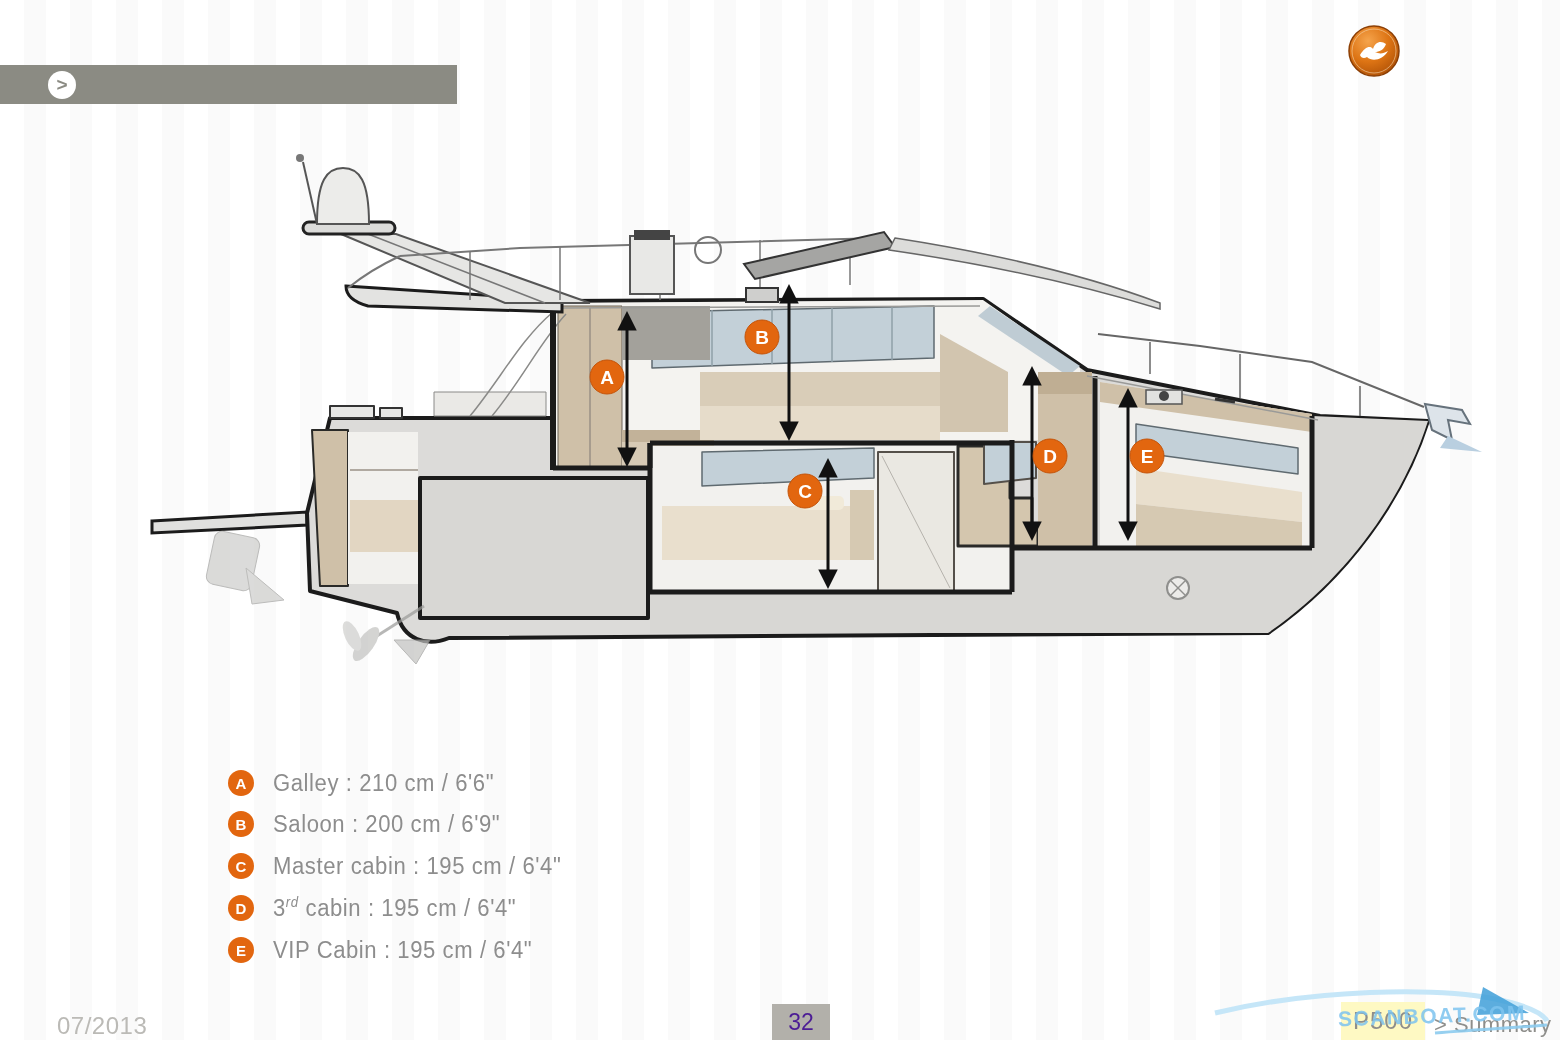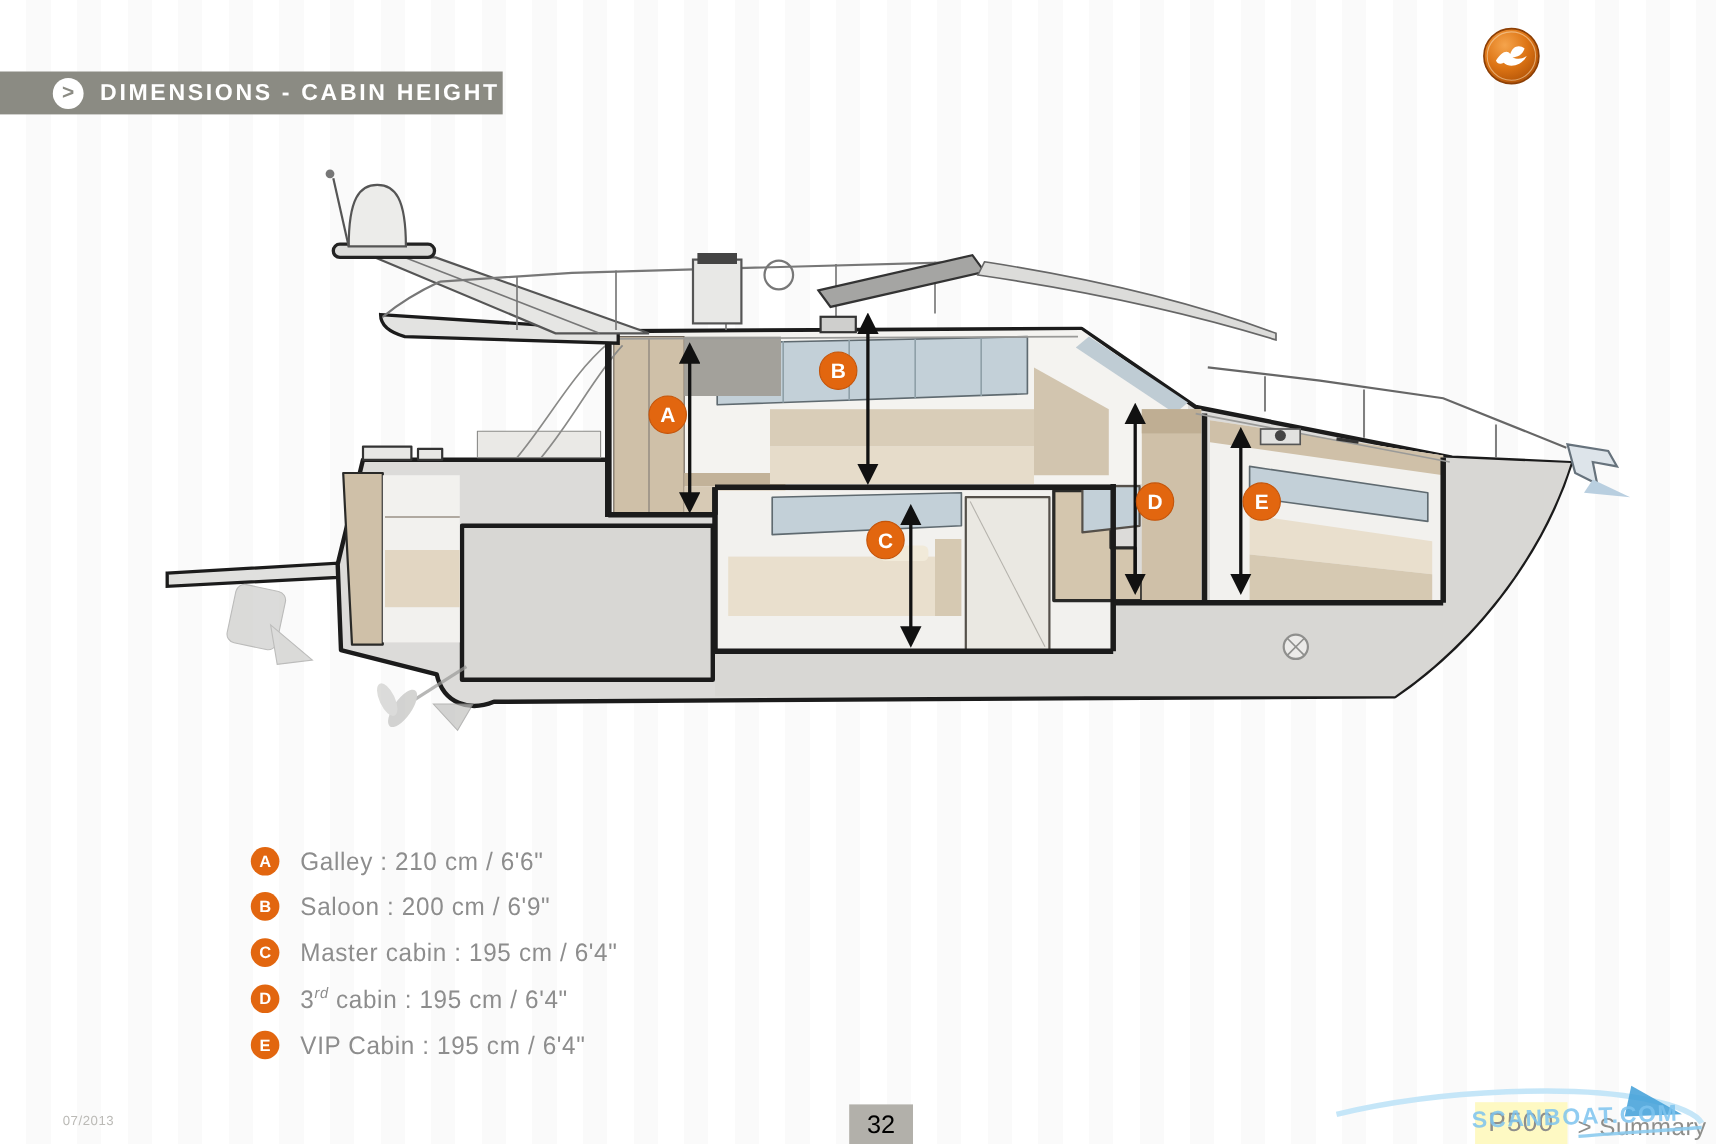--- a/index.html
+++ b/index.html
@@ -22,40 +22,39 @@
   .boat{position:absolute;left:0;top:0;width:1560px;height:1040px;}
   
   .legend-row{position:absolute;left:228px;display:flex;align-items:center;height:26px;}
   .lcirc{width:26px;height:26px;border-radius:50%;background:#e2660f;color:#fff;
        font-size:15px;font-weight:bold;display:flex;align-items:center;justify-content:center;
        flex:0 0 26px;}
   .ltext{margin-left:19px;color:#8d8d8d;font-size:23px;letter-spacing:0.6px;white-space:nowrap;
        transform:scaleX(0.96);transform-origin:left center;}
   .ltext sup{font-size:60%;vertical-align:super;font-style:italic;}
   
-  .f-date{position:absolute;left:57px;top:1012px;color:#bbbab6;font-size:12px;letter-spacing:0.5px;text-align:right;}
+  .f-date{position:absolute;left:57px;top:1012px;color:#bbbab6;font-size:24px;letter-spacing:0.5px;text-align:right;}
   .f-page{position:absolute;left:772px;top:1004px;width:58px;height:36px;background:#b2b0aa;
-       color:#000000;font-size:23px;display:flex;align-items:center;justify-content:center;}
+       color:#4c1d95;font-size:23px;display:flex;align-items:center;justify-content:center;}
   .f-model{position:absolute;left:1341px;top:1002px;width:84px;height:38px;background:#fef9c3;
        color:#8e8e8b;font-size:24px;display:flex;align-items:center;justify-content:center;
        letter-spacing:1px;}
   .f-sum{position:absolute;left:1434px;top:1012px;color:#8e8e8b;font-size:22px;letter-spacing:0.5px;
        text-decoration:none;}
   
   .wm-text{position:absolute;left:1338px;top:1004px;color:rgba(125,195,238,0.85);
        font-size:21px;font-weight:bold;letter-spacing:1.5px;transform:rotate(-2deg);
        white-space:nowrap;}
   .wm-swoosh{position:absolute;left:1195px;top:975px;width:365px;height:65px;}
 </style>
 </head>
 <body>
 
 <div class="hdr">
   <div class="hdr-circ">&gt;</div>
-  <div class="hdr-title">DIMENSIONS - CABIN HEIGHT</div>
 </div>
 
 <svg class="logo" viewBox="0 0 54 54">
   <defs>
     <radialGradient id="lg" cx="38%" cy="30%" r="75%">
       <stop offset="0%" stop-color="#f5a44c"></stop>
       <stop offset="55%" stop-color="#dd7414"></stop>
       <stop offset="100%" stop-color="#b05207"></stop>
     </radialGradient>
   </defs>

